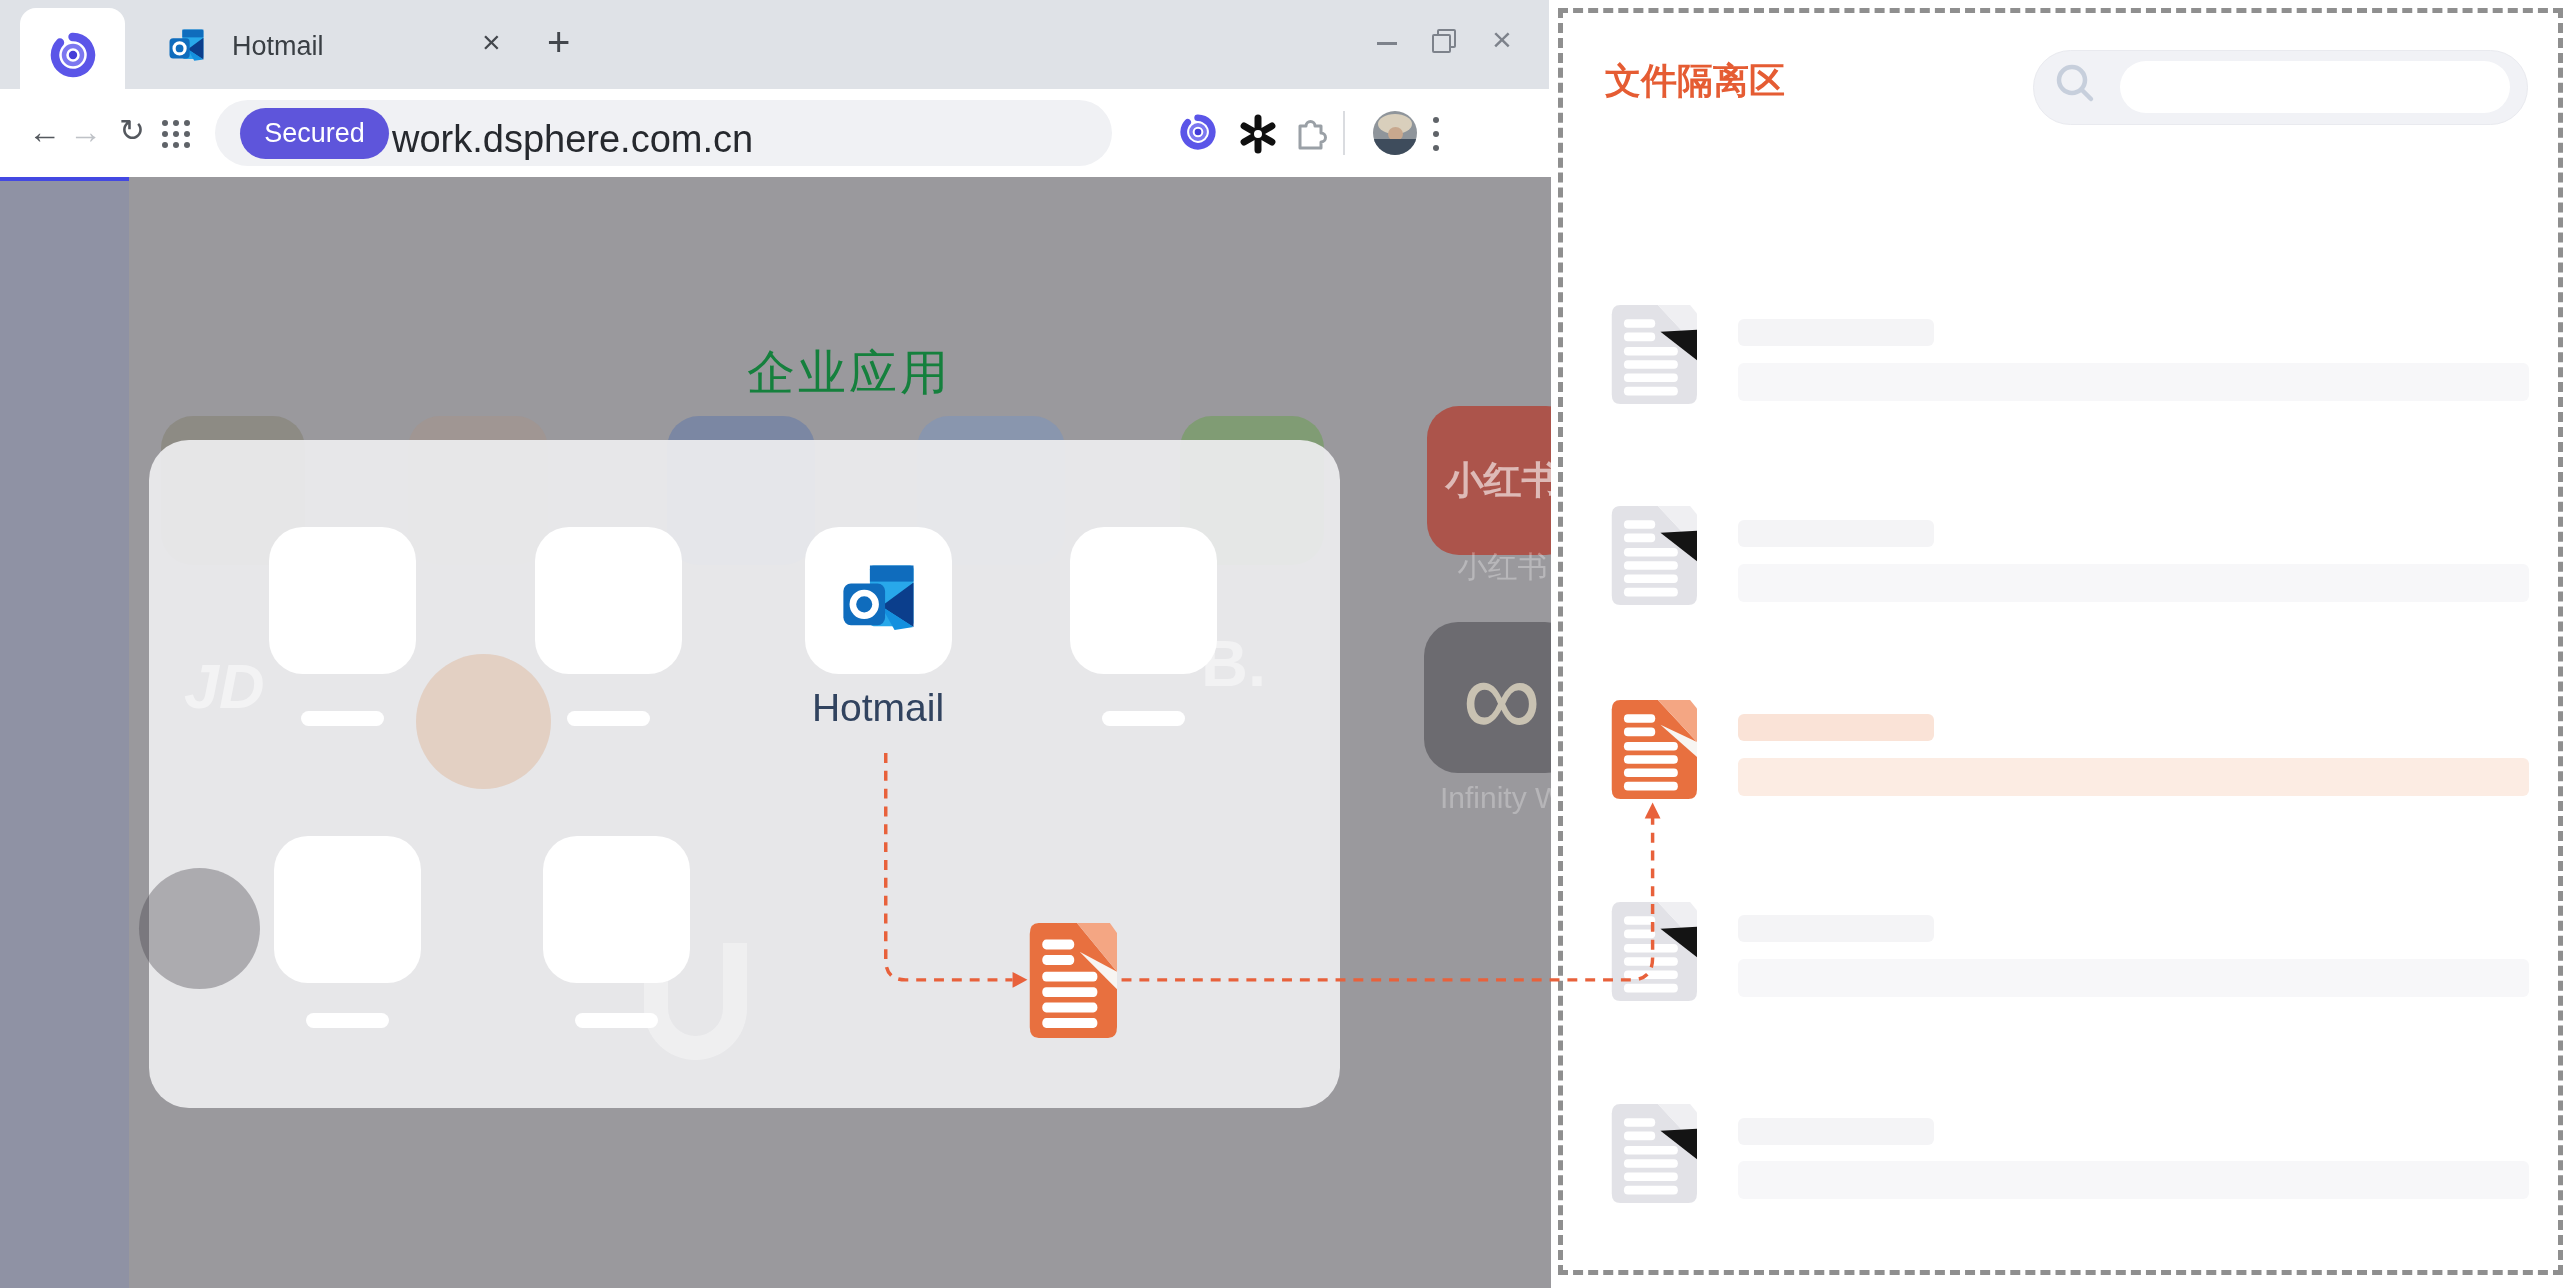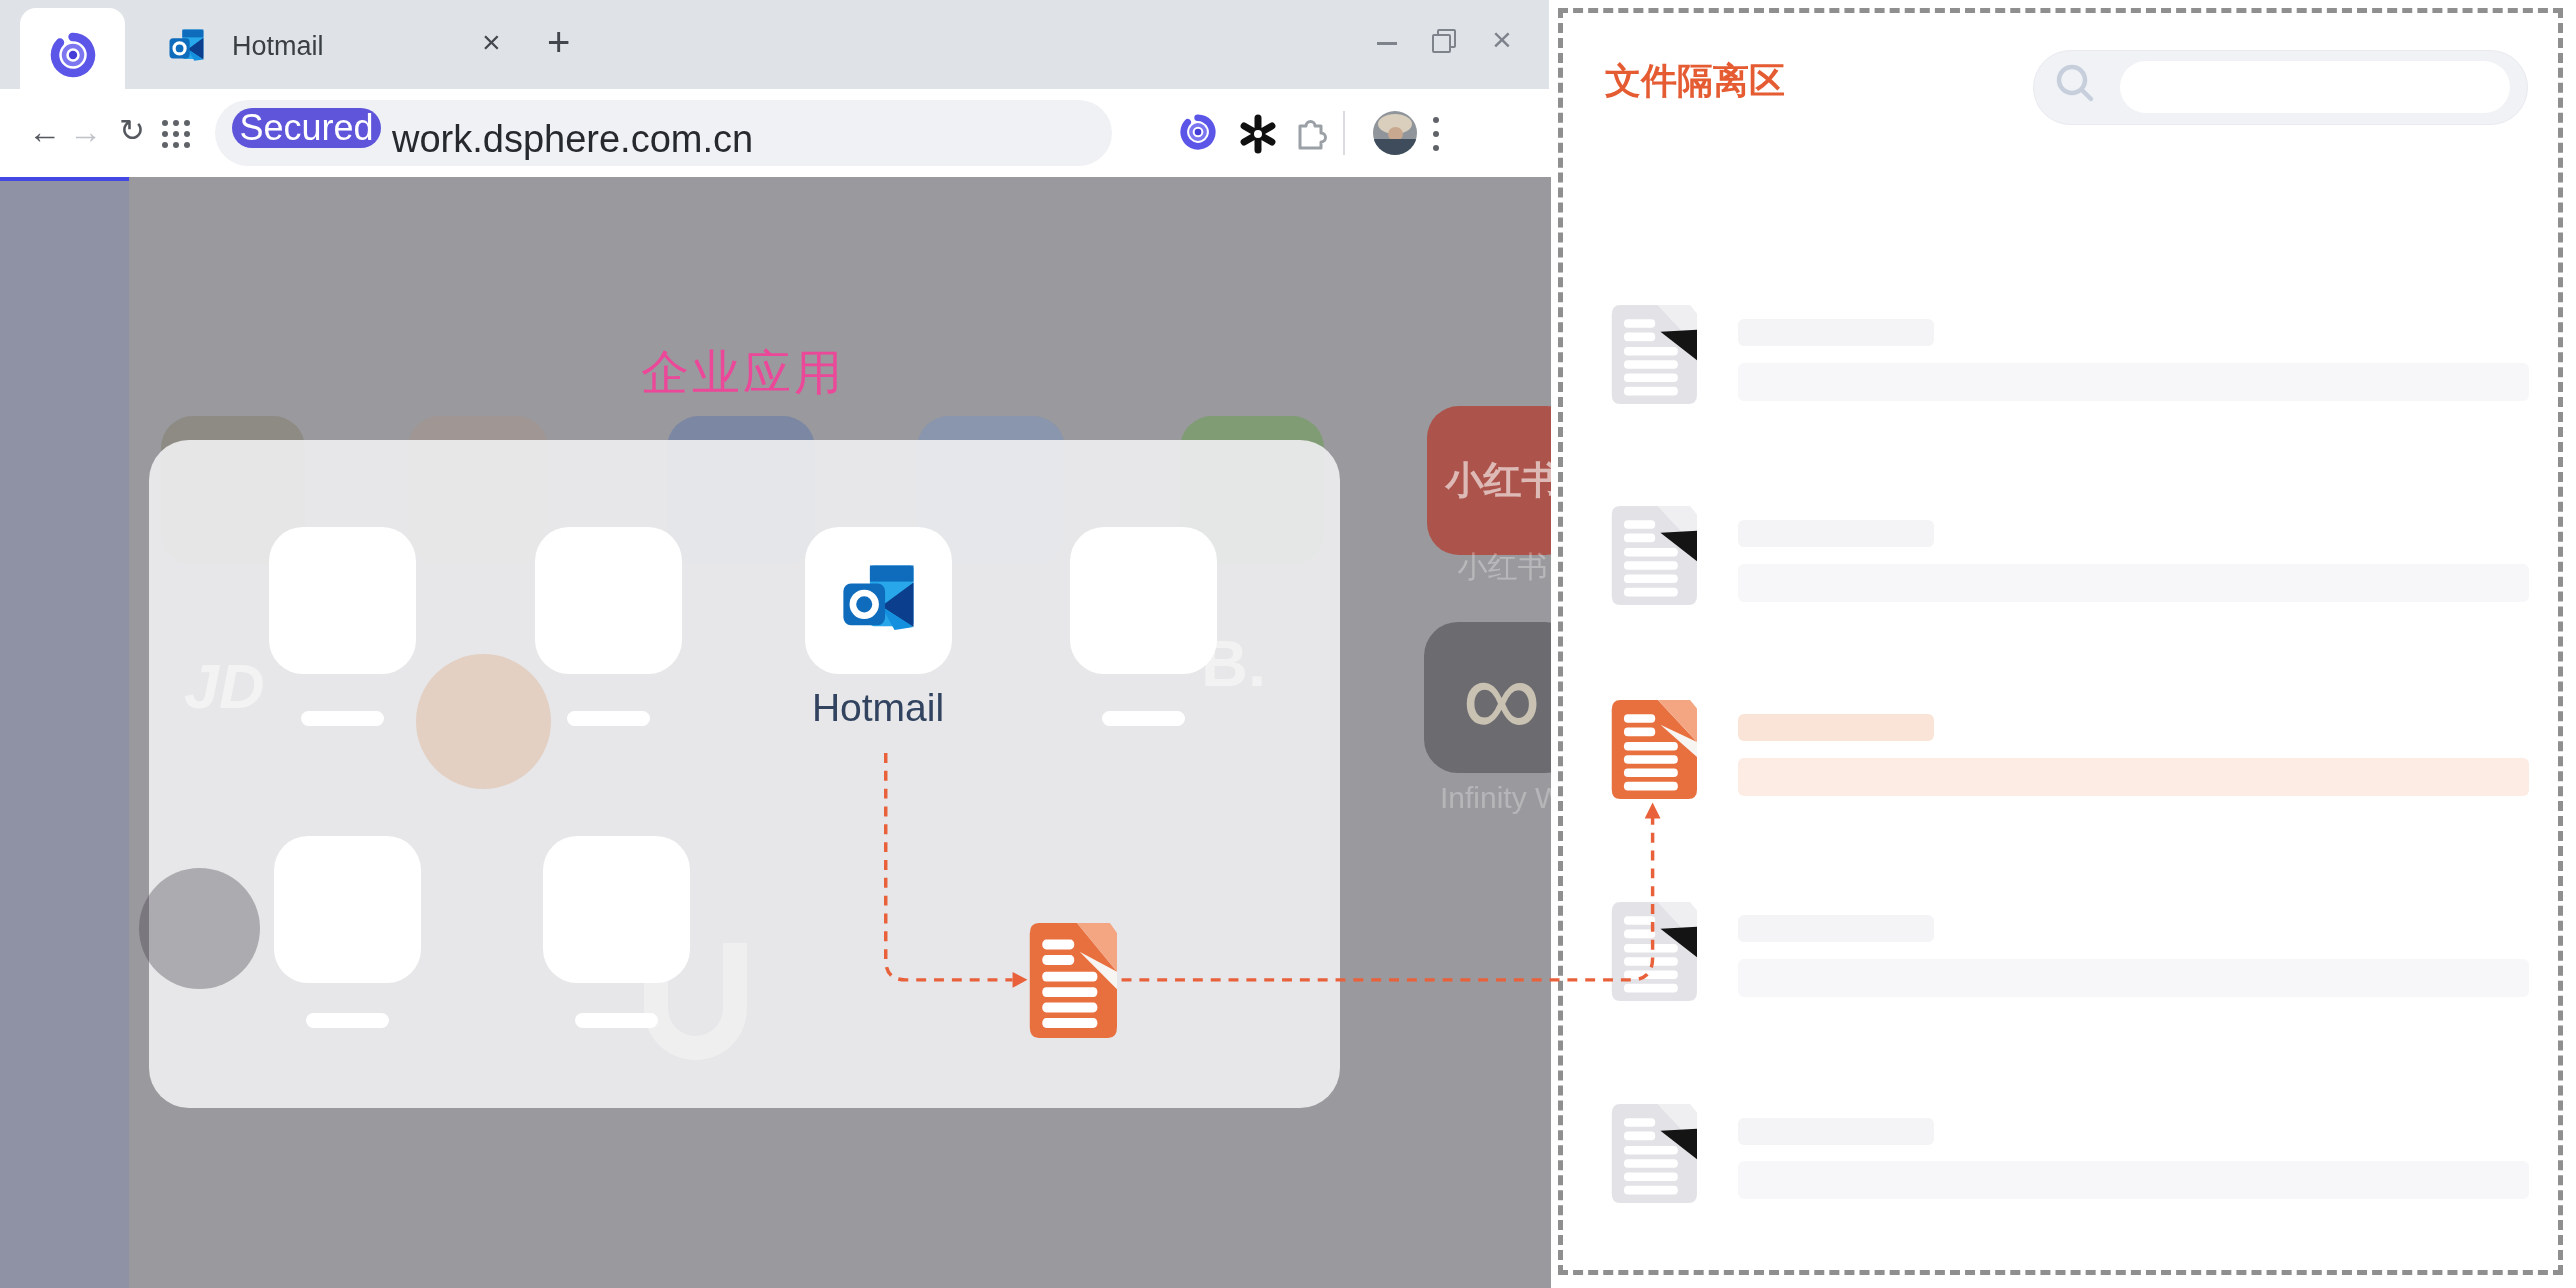--- a/index.html
+++ b/index.html
@@ -24,42 +24,42 @@
   .win-restore .sq2{left:1px;top:6px;background:#DFE2E7;}
   .win-close{left:1492px;top:22px;font-size:34px;color:#7D828B;line-height:1;}
 
   .toolbar{left:0;top:89px;width:1549px;height:88px;background:#FFFFFF;}
   .nav-ic{top:115px;font-size:33px;line-height:1;color:#54585E;}
   .ic-back{left:28px;}
   .ic-fwd{left:69px;color:#BFC2C7;}
   .ic-reload{left:119px;font-size:31px;}
   .ic-grid{left:159px;top:117px;}
   .omnibox{left:215px;top:100px;width:897px;height:66px;border-radius:34px;background:#F0F1F4;}
-  .secured{left:232px;top:108px;width:149px;height:40px;border-radius:26px;background:#5E55DB;
-           color:#fff;font-size:36px;display:flex;align-items:center;justify-content:center;}
+  .secured{left:240px;top:108px;width:149px;height:51px;border-radius:26px;background:#5E55DB;
+           color:#fff;font-size:27px;display:flex;align-items:center;justify-content:center;}
   .url{left:392px;top:118px;font-size:38px;color:#26292E;}
   .tb-right svg{display:block;}
   .tb-dsphere{left:1179px;top:113px;}
   .tb-gpt{left:1238px;top:114px;}
   .tb-puzzle{left:1293px;top:116px;}
   .tb-divider{left:1343px;top:111px;width:2px;height:44px;background:#DADCE0;}
   .tb-avatar{left:1373px;top:111px;width:44px;height:44px;border-radius:50%;overflow:hidden;background:#8F959B;}
   .tb-avatar .hat{position:absolute;left:5px;top:3px;width:34px;height:20px;border-radius:50%;background:#D9CFBC;}
   .tb-avatar .face{position:absolute;left:15px;top:16px;width:15px;height:14px;border-radius:50%;background:#C8A88E;}
   .tb-avatar .body{position:absolute;left:0;top:28px;width:44px;height:16px;background:#3E4C5C;}
   .tb-kebab{left:1433px;top:115px;width:6px;height:40px;}
   .tb-kebab i{position:absolute;left:0;width:6px;height:6px;border-radius:50%;background:#5F6368;}
 
   
   .page-main{left:129px;top:177px;width:1422px;height:1111px;background:#9A999D;}
   .sidebar{left:0;top:181px;width:129px;height:1107px;background:#8F92A4;}
   .sidebar-topline{left:0;top:177px;width:129px;height:4px;background:#4348E2;}
 
   .ghost-sq{top:416px;height:149px;border-radius:32px;}
-  .page-title{left:535px;top:341px;width:416px;text-align:center;font-size:48px;color:#ec4899;letter-spacing:3px;}
+  .page-title{left:535px;top:341px;width:416px;text-align:right;font-size:48px;color:#15803d;letter-spacing:3px;}
 
   .xhs{left:1427px;top:406px;width:151px;height:149px;border-radius:32px;background:#AC544B;
        display:flex;align-items:center;justify-content:center;font-size:38px;font-weight:bold;color:rgba(255,255,255,.6);}
   .xhs-cap{left:1429px;top:547px;width:147px;text-align:center;font-size:30px;color:rgba(255,255,255,.3);}
   .inf{left:1424px;top:622px;width:155px;height:151px;border-radius:34px;background:#6C6B70;
        display:flex;align-items:center;justify-content:center;font-size:111px;color:#C9C2B2;line-height:0;}
   .inf-cap{left:1424px;top:781px;width:155px;text-align:left;padding-left:16px;font-size:30px;color:rgba(255,255,255,.28);white-space:nowrap;}
 
   .app-panel{left:149px;top:440px;width:1191px;height:668px;border-radius:40px;background:rgba(237,237,239,.93);}
   .ghost-jd{left:184px;top:650px;font-size:63px;font-weight:bold;font-style:italic;color:rgba(255,255,255,.5);}

